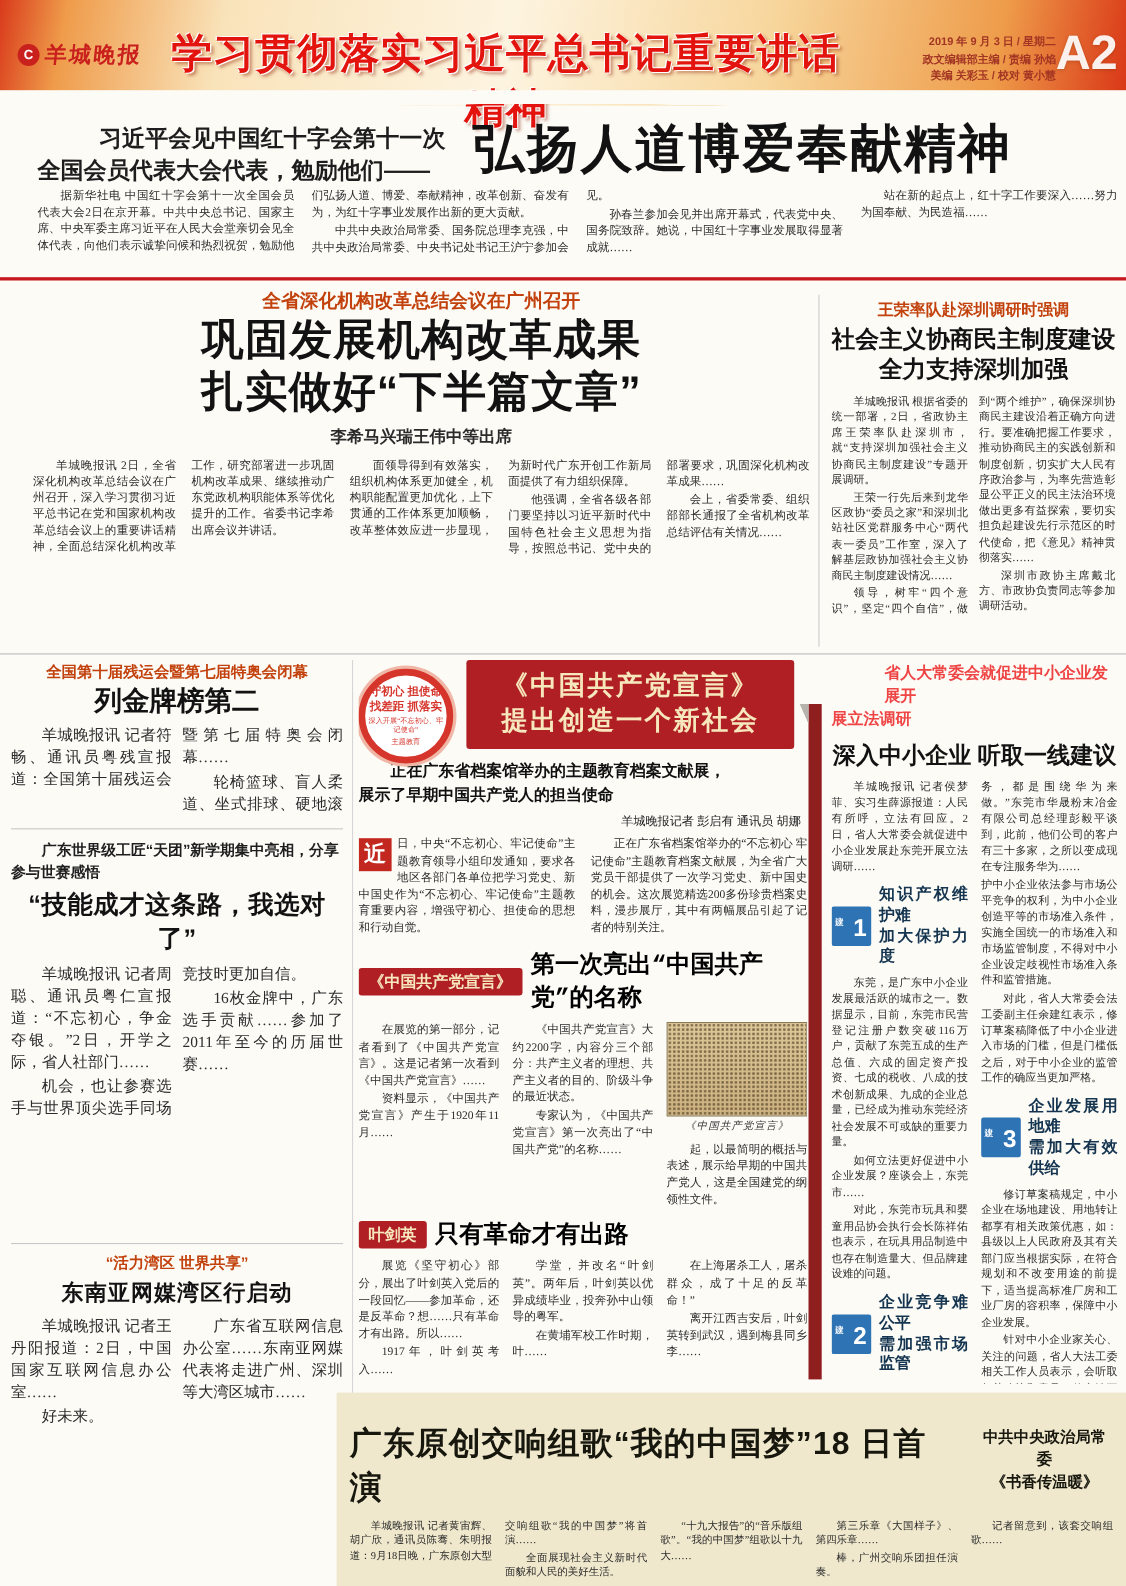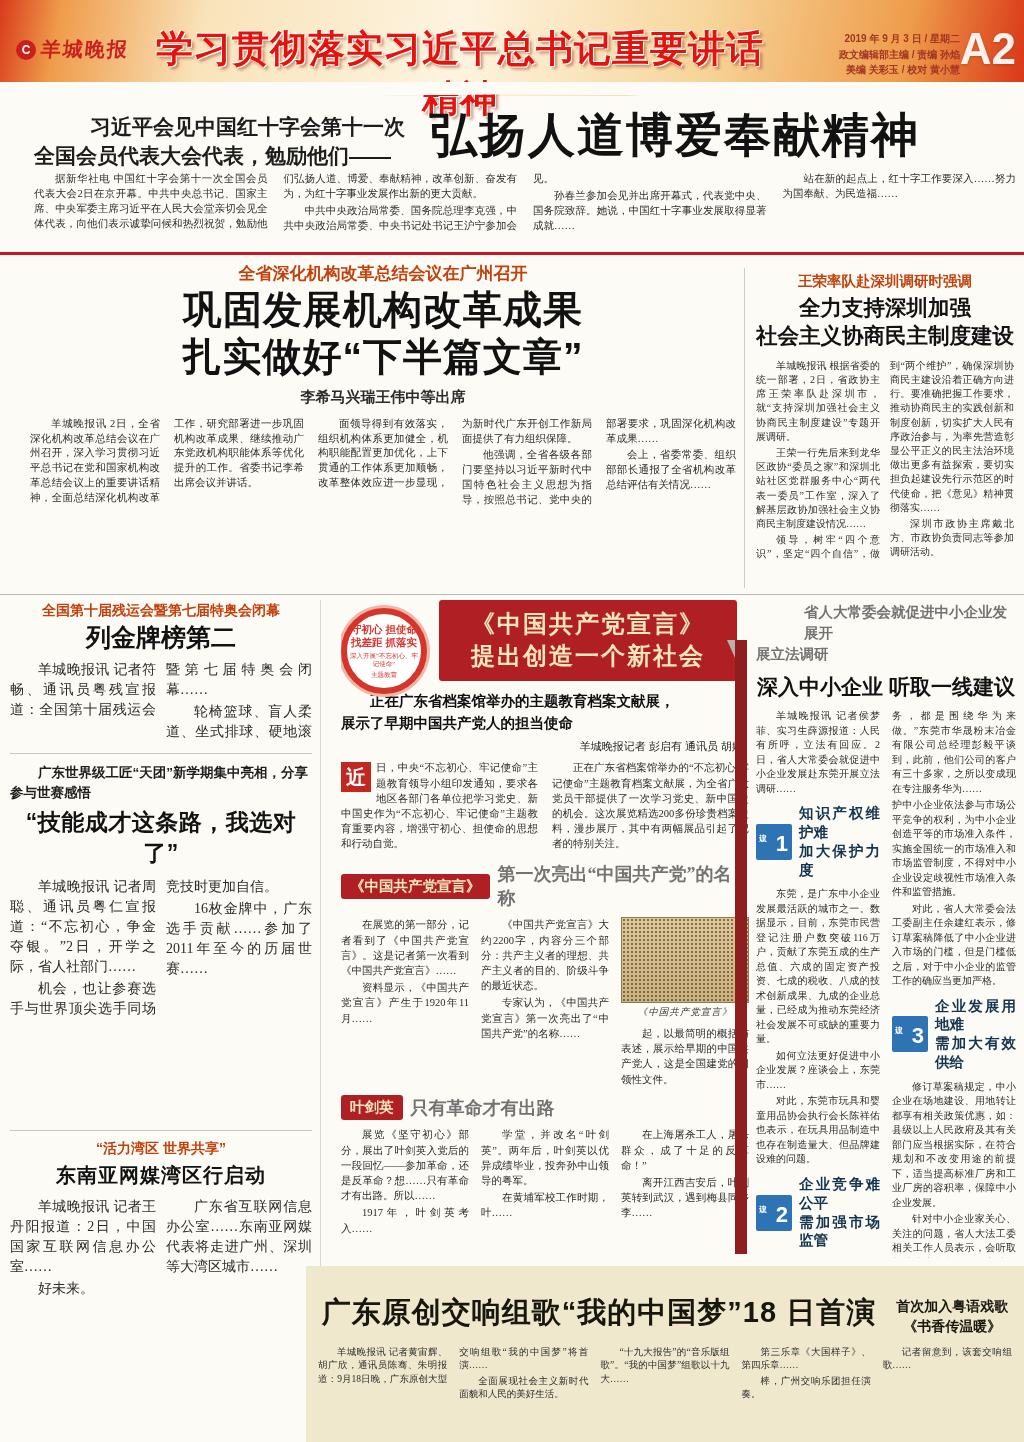--- a/index.html
+++ b/index.html
@@ -68,56 +68,56 @@
   .craft-kicker{font-family:"Liberation Sans",sans-serif;font-weight:600;font-size:13.5px;line-height:1.45;color:#1e1e1e;}
   .craft-kicker .l1{padding-left:28px;}
   .craft-headline{text-align:center;font-family:"Liberation Sans",sans-serif;font-weight:900;font-size:23px;
     color:#121212;margin-top:5px;letter-spacing:0.5px;}
   .craft-body{height:244px;margin-top:8px;}
   .bay-headline{text-align:center;font-family:"Liberation Sans",sans-serif;font-weight:900;font-size:20px;
     color:#121212;margin-top:4px;letter-spacing:1px;}
   .bay-body{height:168px;margin-top:8px;}
 
   
-  .feature{position:absolute;left:341px;top:600px;width:408px;height:660px;overflow:hidden;}
+  .feature{position:absolute;left:326px;top:600px;width:408px;height:660px;overflow:hidden;}
   .badge{position:absolute;left:0;top:8px;width:86px;height:86px;border-radius:50%;background:#fff;
     border:6px solid #d6352c;box-shadow:0 0 0 3px #f0b6a6;box-sizing:border-box;
     display:flex;flex-direction:column;align-items:center;justify-content:center;text-align:center;}
   .badge .b1{font-family:"Liberation Sans",sans-serif;font-weight:900;font-size:10.5px;color:#d6352c;line-height:1.3;}
   .badge .b2{font-size:6.5px;color:#d6352c;line-height:1.3;margin-top:2px;}
   .feature-title{margin-left:98px;width:298px;background:#b01f24;color:#f7e7bd;text-align:center;
     font-family:"Liberation Sans",sans-serif;font-weight:900;font-size:24px;line-height:1.35;padding:8px 2px;
     letter-spacing:2px;border-radius:3px;box-sizing:border-box;}
   .feature-dek{margin-top:10px;font-family:"Liberation Sans",sans-serif;font-weight:700;font-size:14.5px;
     line-height:1.5;color:#101010;}
   .feature-dek .l1{text-indent:2em;}
   .feature-byline{text-align:right;font-size:11px;font-family:"Liberation Sans",sans-serif;margin:5px 6px 6px 0;color:#222;}
   .feature-lead{column-count:2;column-gap:14px;font-size:10.5px;line-height:1.45;text-align:justify;height:92px;overflow:hidden;}
   .dropcap{float:left;width:30px;height:30px;background:#c2281f;color:#fff;font-family:"Liberation Sans",sans-serif;
     font-size:20px;font-weight:900;line-height:30px;text-align:center;margin:2px 5px 0 0;}
   .lead-first{text-indent:0;}
   .sec-head{display:flex;align-items:center;gap:8px;margin:10px 0 7px;}
   .sec-label{background:#b01f24;color:#f7e7bd;font-family:"Liberation Sans",sans-serif;font-weight:800;
     font-size:14.5px;padding:3px 9px;border-radius:3px;white-space:nowrap;}
-  .sec-title{font-family:Liberation Serif, serif;font-weight:900;font-size:18px;color:#737373;}
+  .sec-title{font-family:Liberation Mono, monospace;font-weight:900;font-size:22px;color:#000000;}
   .sec-cols{display:grid;grid-template-columns:1fr 1fr 1fr;gap:12px;font-size:10.5px;line-height:1.45;
     text-align:justify;overflow:hidden;}
   .sec1-cols{height:168px;}
   .sec2-cols{height:178px;}
   .photo{width:100%;height:86px;border:1px solid #8a7a55;box-sizing:border-box;
     background:radial-gradient(rgba(55,42,18,.55) 1px,transparent 1.4px) 0 0/4px 4px,
                linear-gradient(#dcc697,#cdb180);}
   .photo-cap{text-align:center;font-size:9.5px;font-style:italic;color:#333;margin:3px 0 6px;letter-spacing:1px;}
   .feature-redbar{position:absolute;left:735px;top:640px;width:12px;height:614px;background:#8f1f1f;}
   .feature-redbar::before{content:"";position:absolute;left:-8px;top:0;border-style:solid;
     border-width:0 8px 18px 0;border-color:transparent #b7b2ac transparent transparent;}
 
   
   .sme{position:absolute;left:756px;top:602px;width:260px;height:656px;overflow:hidden;}
-  .sme-kicker{font-family:"Liberation Sans",sans-serif;font-weight:600;font-size:14.5px;line-height:1.45;color:#737373;}
+  .sme-kicker{font-family:"Liberation Sans",sans-serif;font-weight:600;font-size:14.5px;line-height:1.45;color:#ef4444;}
   .sme-kicker .l1{padding-left:48px;}
   .sme-headline{text-align:center;font-family:"Liberation Sans",sans-serif;font-weight:900;font-size:21px;
     color:#121212;margin:8px 0 8px;}
   .sme-cols{display:grid;grid-template-columns:1fr 1fr;gap:12px;font-size:10px;line-height:1.45;text-align:justify;}
   .sug{display:flex;align-items:center;gap:7px;margin:8px 0 8px;}
   .sug-box{flex:0 0 36px;width:36px;height:36px;background:#2e74b5;color:#fff;position:relative;border-radius:2px;}
   .sug-tag{position:absolute;left:2px;top:3px;writing-mode:vertical-rl;font-size:8px;line-height:1;
     font-family:"Liberation Sans",sans-serif;}
   .sug-num{position:absolute;right:4px;top:4px;font-size:22px;font-weight:900;font-family:"Liberation Sans",sans-serif;}
   .sug-title{font-family:"Liberation Sans",sans-serif;font-weight:800;font-size:14.5px;line-height:1.3;color:#14344f;}
@@ -176,22 +176,22 @@
       <p>面领导得到有效落实，组织机构体系更加健全，机构职能配置更加优化，上下贯通的工作体系更加顺畅，改革整体效应进一步显现，为新时代广东开创工作新局面提供了有力组织保障。</p>
       <p>他强调，全省各级各部门要坚持以习近平新时代中国特色社会主义思想为指导，按照总书记、党中央的部署要求，巩固深化机构改革成果……</p>
       <p>会上，省委常委、组织部部长通报了全省机构改革总结评估有关情况……</p>
     </div>
   </div>
   <div class="vrule-b"></div>
 
   <div class="storyC">
     <div class="kicker-c">王荣率队赴深圳调研时强调</div>
     <div class="storyC-headline">
+      <div>社会主义协商民主制度建设</div>
       <div>全力支持深圳加强</div>
-      <div>社会主义协商民主制度建设</div>
     </div>
     <div class="storyC-body">
       <p>羊城晚报讯 根据省委的统一部署，2日，省政协主席王荣率队赴深圳市，就“支持深圳加强社会主义协商民主制度建设”专题开展调研。</p>
       <p>王荣一行先后来到龙华区政协“委员之家”和深圳北站社区党群服务中心“两代表一委员”工作室，深入了解基层政协加强社会主义协商民主制度建设情况……</p>
       <p>领导，树牢“四个意识”，坚定“四个自信”，做到“两个维护”，确保深圳协商民主建设沿着正确方向进行。要准确把握工作要求，推动协商民主的实践创新和制度创新，切实扩大人民有序政治参与，为率先营造彰显公平正义的民主法治环境做出更多有益探索，要切实担负起建设先行示范区的时代使命，把《意见》精神贯彻落实……</p>
       <p>深圳市政协主席戴北方、市政协负责同志等参加调研活动。</p>
     </div>
   </div>
 
   <div class="hrule-mid"></div>
@@ -345,21 +345,21 @@
         <p>修订草案稿规定，中小企业在场地建设、用地转让都享有相关政策优惠，如：县级以上人民政府及其有关部门应当根据实际，在符合规划和不改变用途的前提下，适当提高标准厂房和工业厂房的容积率，保障中小企业发展。</p>
         <p>针对中小企业家关心、关注的问题，省人大法工委相关工作人员表示，会听取相关建议和意见，使立法更加务实、精细、管用。</p>
       </div>
     </div>
   </div>
 
   <div class="symphony">
     <div class="sym-head">
       <div class="sym-title">广东原创交响组歌“我的中国梦”18 日首演</div>
       <div class="sym-sub">
-        <div>首次加入粤语戏歌</div>
+        <div>中共中央政治局常委</div>
         <div>《书香传温暖》</div>
       </div>
     </div>
     <div class="sym-body">
       <p>羊城晚报讯 记者黄宙辉、胡广欣，通讯员陈骞、朱明报道：9月18日晚，广东原创大型交响组歌“我的中国梦”将首演……</p>
       <p>全面展现社会主义新时代面貌和人民的美好生活。</p>
       <p>“十九大报告”的“音乐版组歌”。“我的中国梦”组歌以十九大……</p>
       <p>第三乐章《大国样子》、第四乐章……</p>
       <p>棒，广州交响乐团担任演奏。</p>
       <p>记者留意到，该套交响组歌……</p>

